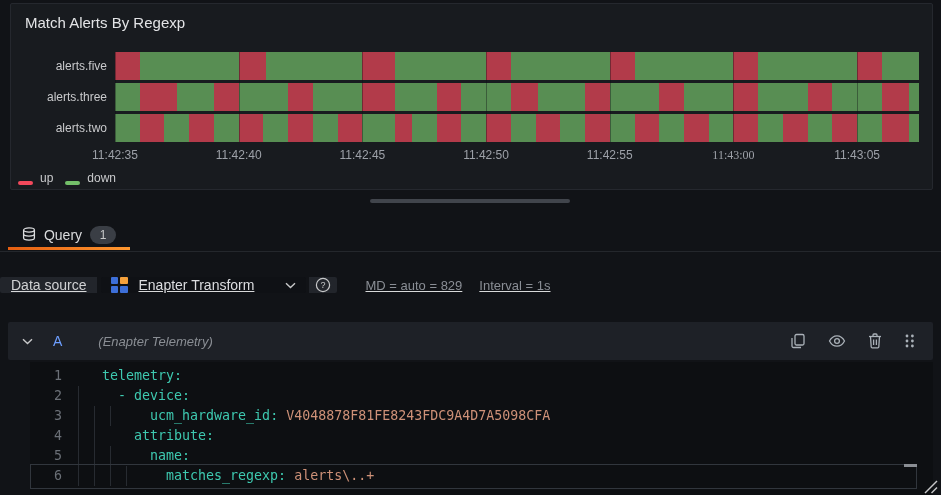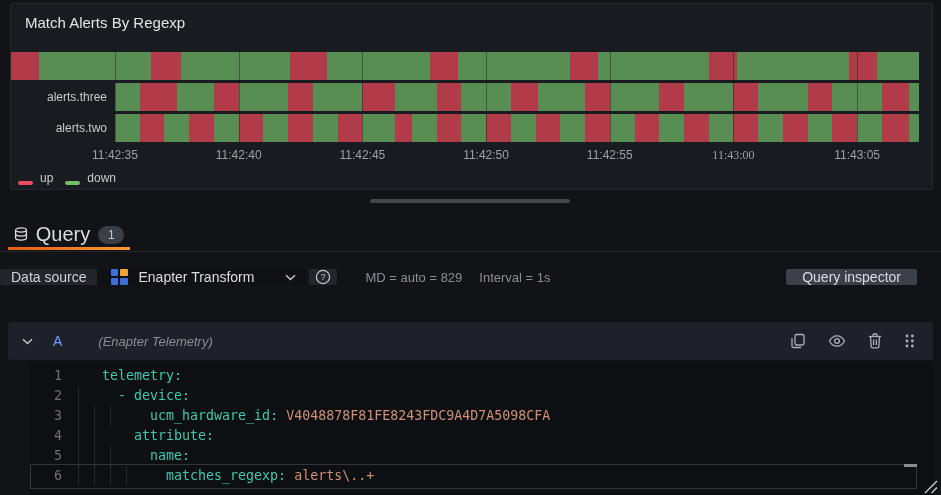--- a/index.html
+++ b/index.html
@@ -26,32 +26,32 @@
   .legend-label{font-size:12px;color:#c9cacc;}
 
   
   .splitter{position:absolute;left:370px;top:199px;width:200px;height:4px;border-radius:2px;background:#41454c;}
 
   
   .tabbar{position:absolute;left:0;top:218px;width:941px;height:34px;border-bottom:1px solid #24272c;box-sizing:border-box;}
   .tab{position:absolute;top:0;height:33px;display:flex;align-items:center;justify-content:center;gap:8px;cursor:pointer;}
   .tab-query{left:8px;width:122px;}
   .tab-transform{left:138px;width:142px;}
-  .tab-label{font-size:20px;}
+  .tab-label{font-size:14px;}
   .tab-query .tab-label{color:#dbdcde;font-weight:500;}
   .tab-transform .tab-label{color:#9fa3a9;}
   .badge{min-width:10px;padding:1px 8px;border-radius:10px;background:#3a3e45;color:#c7c8c9;
          font-size:12px;line-height:16px;text-align:center;}
   .tab-underline{position:absolute;left:8px;top:247px;width:122px;height:3px;
                  background:linear-gradient(90deg,var(--orange1),var(--orange2));}
   .icon{flex:none;display:inline-flex;}
   .ico-gray{color:#9fa3a9;}
 
   
-  .toolbar{position:absolute;left:0;top:261px;width:941px;height:32px;display:flex;align-items:center;}
+  .toolbar{position:absolute;left:0;top:261px;width:941px;height:32px;display:flex;align-items:flex-end;text-decoration:underline;}
   .ds-chip{background:#22252b;border-radius:2px 0 0 2px;padding:0 11px;font-size:14px;color:#d0d1d3;
            display:flex;align-items:center;white-space:nowrap;}
   .ds-select{margin-left:4px;width:205px;background:#0f1115;border-radius:2px;display:flex;align-items:center;
              padding:0 10px;gap:10px;cursor:pointer;box-sizing:border-box;}
   .ds-value{font-size:14px;color:#dcdde0;flex:1;white-space:nowrap;}
   .logo{width:17px;height:16px;display:grid;grid-template-columns:7px 8px;grid-template-rows:7px 7px;gap:2px;}
   .logo i{border-radius:1px;}
   .logo .b{background:#3d6fd8;}
   .logo .o{background:#f5a13c;}
   .help-btn{margin-left:3px;width:28px;background:#22252b;border-radius:0 2px 2px 0;display:flex;
@@ -100,20 +100,21 @@
       <div class="grid-overlay">
           <div class="gridline" style="left: 0%;"></div>
           <div class="gridline" style="left: 15.3846%;"></div>
           <div class="gridline" style="left: 30.7692%;"></div>
           <div class="gridline" style="left: 46.1538%;"></div>
           <div class="gridline" style="left: 61.5385%;"></div>
           <div class="gridline" style="left: 76.9231%;"></div>
           <div class="gridline" style="left: 92.3077%;"></div>
         </div>
     <div class="trow">
+          <div class="trow-label">alerts.five</div>
           <div class="trow-track">
             <div class="seg" style="left: 0%; width: 3.07692%; background: rgb(178, 59, 74);"></div>
             <div class="seg" style="left: 3.07692%; width: 12.3077%; background: rgb(88, 142, 83);"></div>
             <div class="seg" style="left: 15.3846%; width: 3.38462%; background: rgb(178, 59, 74);"></div>
             <div class="seg" style="left: 18.7692%; width: 12%; background: rgb(88, 142, 83);"></div>
             <div class="seg" style="left: 30.7692%; width: 4%; background: rgb(178, 59, 74);"></div>
             <div class="seg" style="left: 34.7692%; width: 11.3846%; background: rgb(88, 142, 83);"></div>
             <div class="seg" style="left: 46.1538%; width: 3.07692%; background: rgb(178, 59, 74);"></div>
             <div class="seg" style="left: 49.2308%; width: 12.3077%; background: rgb(88, 142, 83);"></div>
             <div class="seg" style="left: 61.5385%; width: 3.07692%; background: rgb(178, 59, 74);"></div>
@@ -251,21 +252,20 @@
           <circle cx="8" cy="8" r="6.6" stroke="#c7c8c9" stroke-width="1.2"></circle>
           <text x="8" y="11.2" text-anchor="middle" font-size="9" font-family="Liberation Sans, sans-serif" fill="#c7c8c9">?</text>
         </svg>
       </span>
     </div>
     <div class="stats">
       <span>MD = auto = 829</span>
       <span>Interval = 1s</span>
     </div>
     <div class="tb-spacer"></div>
-    <button class="inspector-btn">Query inspector</button>
   </div>
 
   <div class="qrow">
     <span class="qrow-chevron icon">
       <svg width="11" height="7" viewBox="0 0 11 7" fill="none" stroke="#c7c8c9" stroke-width="1.4">
           <path d="M1 1.2 5.5 5.6 10 1.2"></path>
         </svg>
     </span>
     <span class="qrow-ref">A</span>
     <span class="qrow-hint">(Enapter Telemetry)</span>

